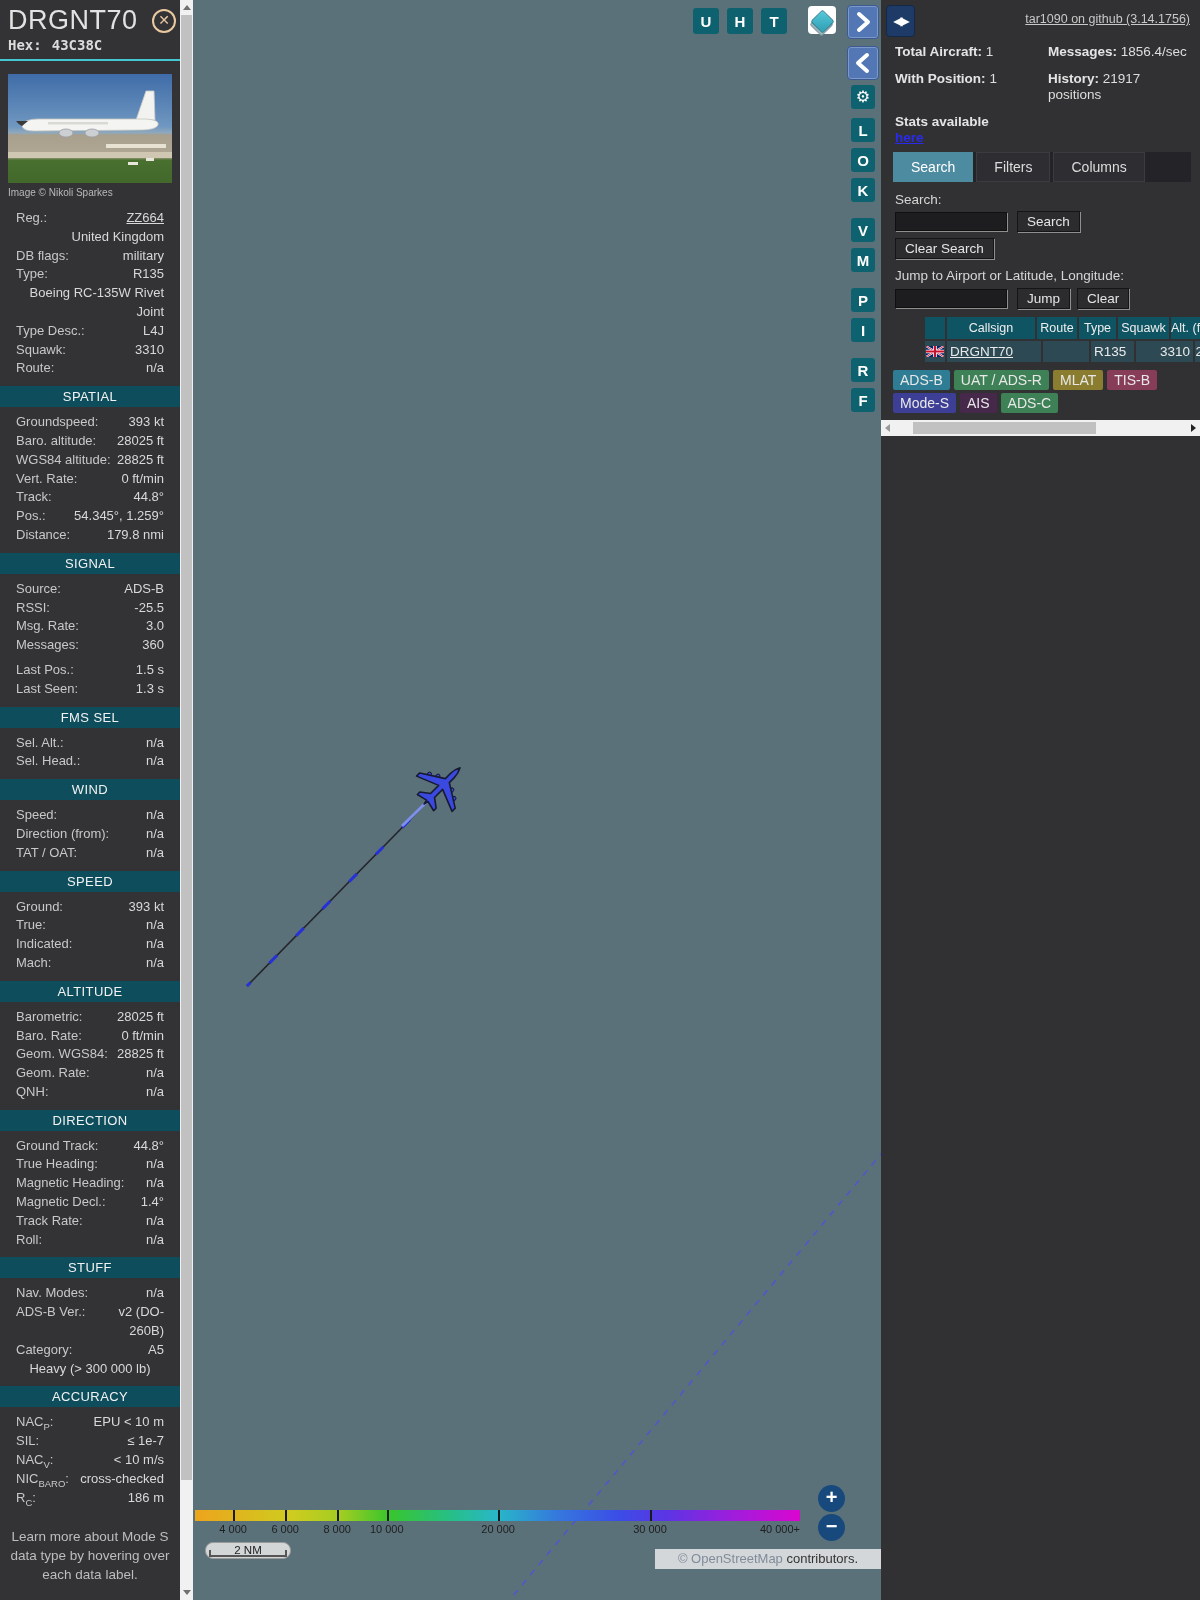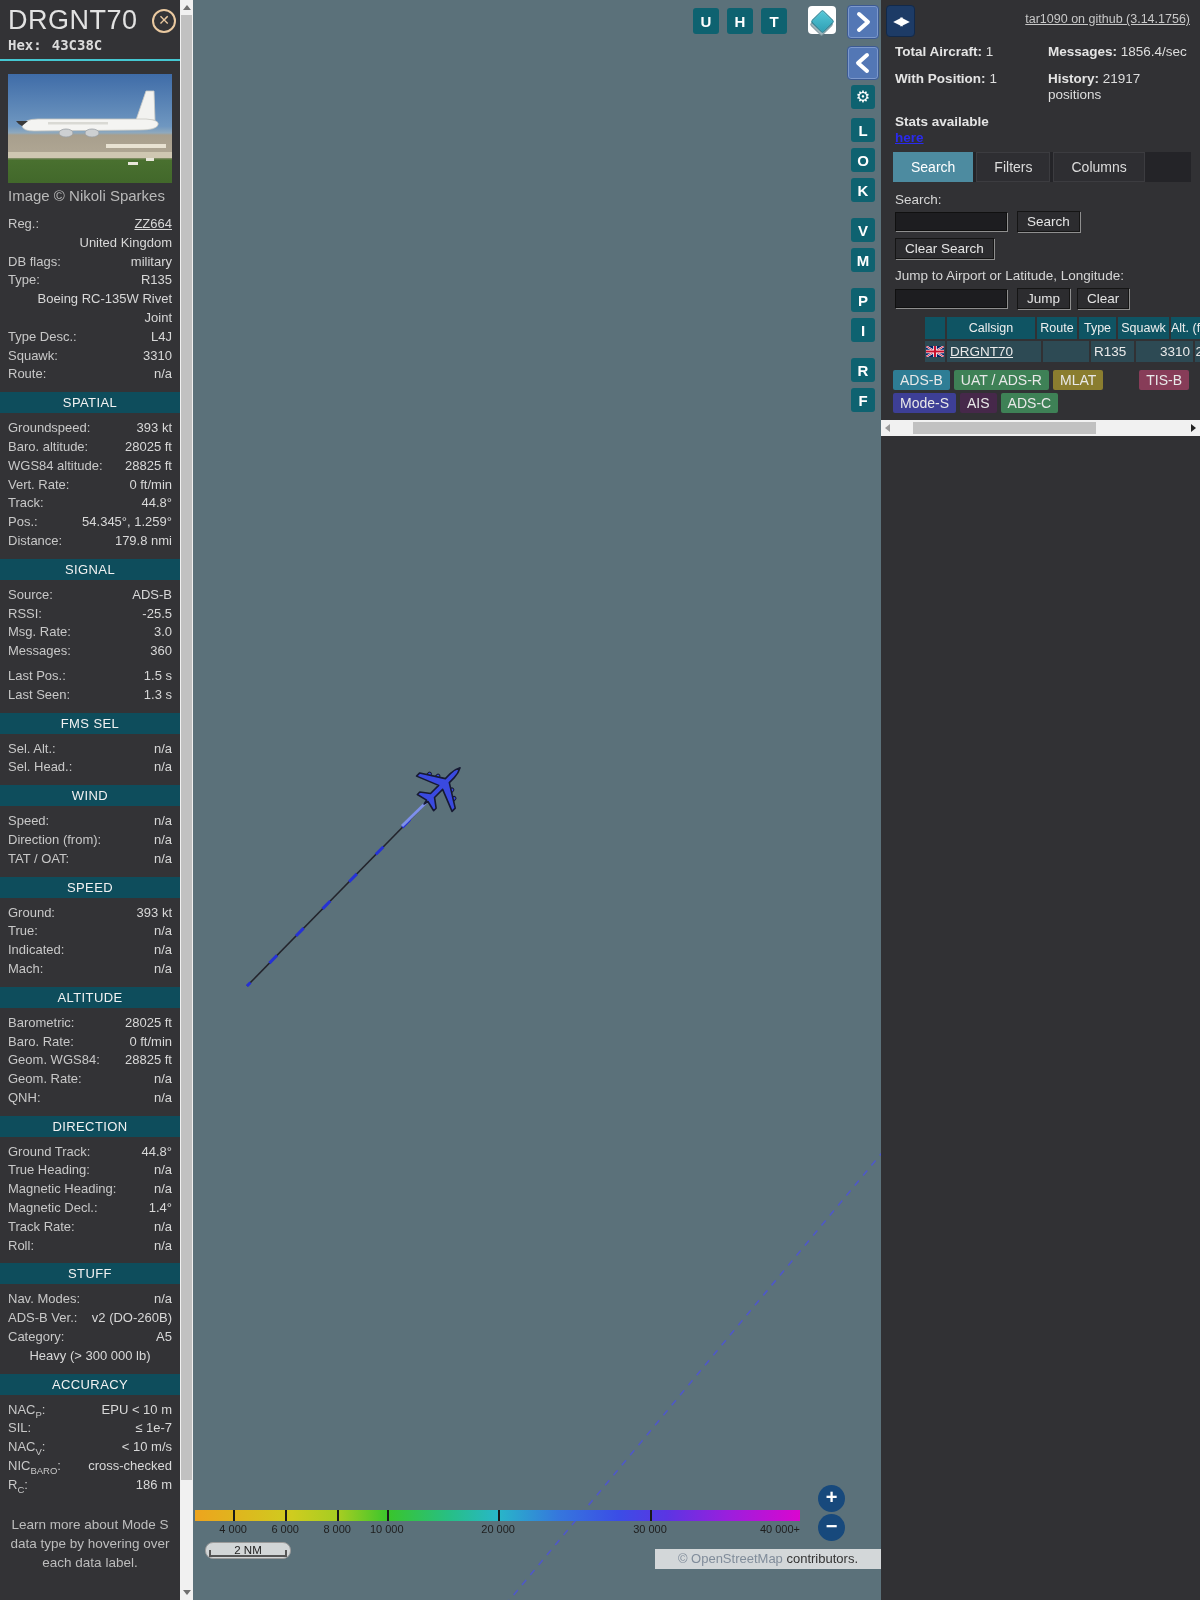--- a/index.html
+++ b/index.html
@@ -11,23 +11,23 @@
   .sb-title{font-size:27px;color:#e2e2e2;padding:5px 8px 0;letter-spacing:.5px;}
   .close-btn{position:absolute;top:9px;right:4px;width:20px;height:20px;border:2px solid #eac9a0;
              border-radius:50%;color:#eac9a0;font-size:14px;line-height:19px;text-align:center;cursor:pointer;}
   .hexline{padding:1px 8px 0;font-family:"DejaVu Sans Mono","Liberation Mono",monospace;font-weight:bold;
            font-size:14px;color:#dcdcdc;}
   .hexline .hv{margin-left:10px;}
   .divider{height:2px;background:#45c8d2;margin-top:6px;}
   .photo{margin:13px 8px 0;height:109px;position:relative;overflow:hidden;
          background:linear-gradient(180deg,#3f6ca8 0%,#6f97c0 48%,#8fa9bd 54%,#a89f8d 56%,#b0a794 76%,#49702f 79%,#42682b 100%);}
   .photo svg{position:absolute;left:0;top:0;}
-  .caption{font-size:15px;color:#b9b9b9;padding:4px 8px 2px;}
+  .caption{font-size:10px;color:#b9b9b9;padding:4px 8px 2px;}
   .rows{margin-top:9px;}
-  .srow{display:flex;justify-content:space-between;align-items:baseline;padding:0 8px;
+  .srow{display:flex;justify-content:space-between;align-items:baseline;padding:0 16px;
         font-size:13px;line-height:18.8px;color:#cfcfcf;}
   .srow .lbl{white-space:nowrap;color:#c8c8c8;}
   .srow .val{text-align:right;color:#d8d8d8;}
   .srow .val.full{width:100%;}
   .srow .val.full.left{text-align:center;}
   .srow .val.link{text-decoration:underline;cursor:pointer;}
   .srow.gap{margin-top:6px;}
   .srow sub{font-size:9.5px;line-height:0;}
   .sec-h{background:#0e4d5c;color:#f2f2f2;text-align:center;font-size:13px;padding:3px 0;margin:8px 0 6px;letter-spacing:.4px;}
   .foot{margin-top:20px;padding:0 5px;text-align:center;font-size:13.5px;color:#bdbdbd;line-height:19px;}
@@ -522,21 +522,21 @@
         <div class="td c4">3310</div>
         <div class="td c5">28025</div>
       </div>
   </div>
 
   <div class="badges" id="badges">
       <div class="badge-row">
         <span class="badge" style="background: rgb(46, 125, 149);">ADS-B</span>
         <span class="badge" style="background: rgb(62, 129, 86);">UAT / ADS-R</span>
         <span class="badge" style="background: rgb(138, 125, 47);">MLAT</span>
-        <span class="badge" style="background: rgb(135, 60, 88); margin-left: 32px;">TIS-B</span>
+        <span class="badge" style="background: rgb(135, 60, 88);">TIS-B</span>
       </div>
       <div class="badge-row">
         <span class="badge" style="background: rgb(61, 63, 150);">Mode-S</span>
         <span class="badge" style="background: rgb(70, 40, 74);">AIS</span>
         <span class="badge" style="background: rgb(62, 129, 86);">ADS-C</span>
       </div>
     </div>
 
   <div class="hscroll">
     <div class="h-left"></div>

